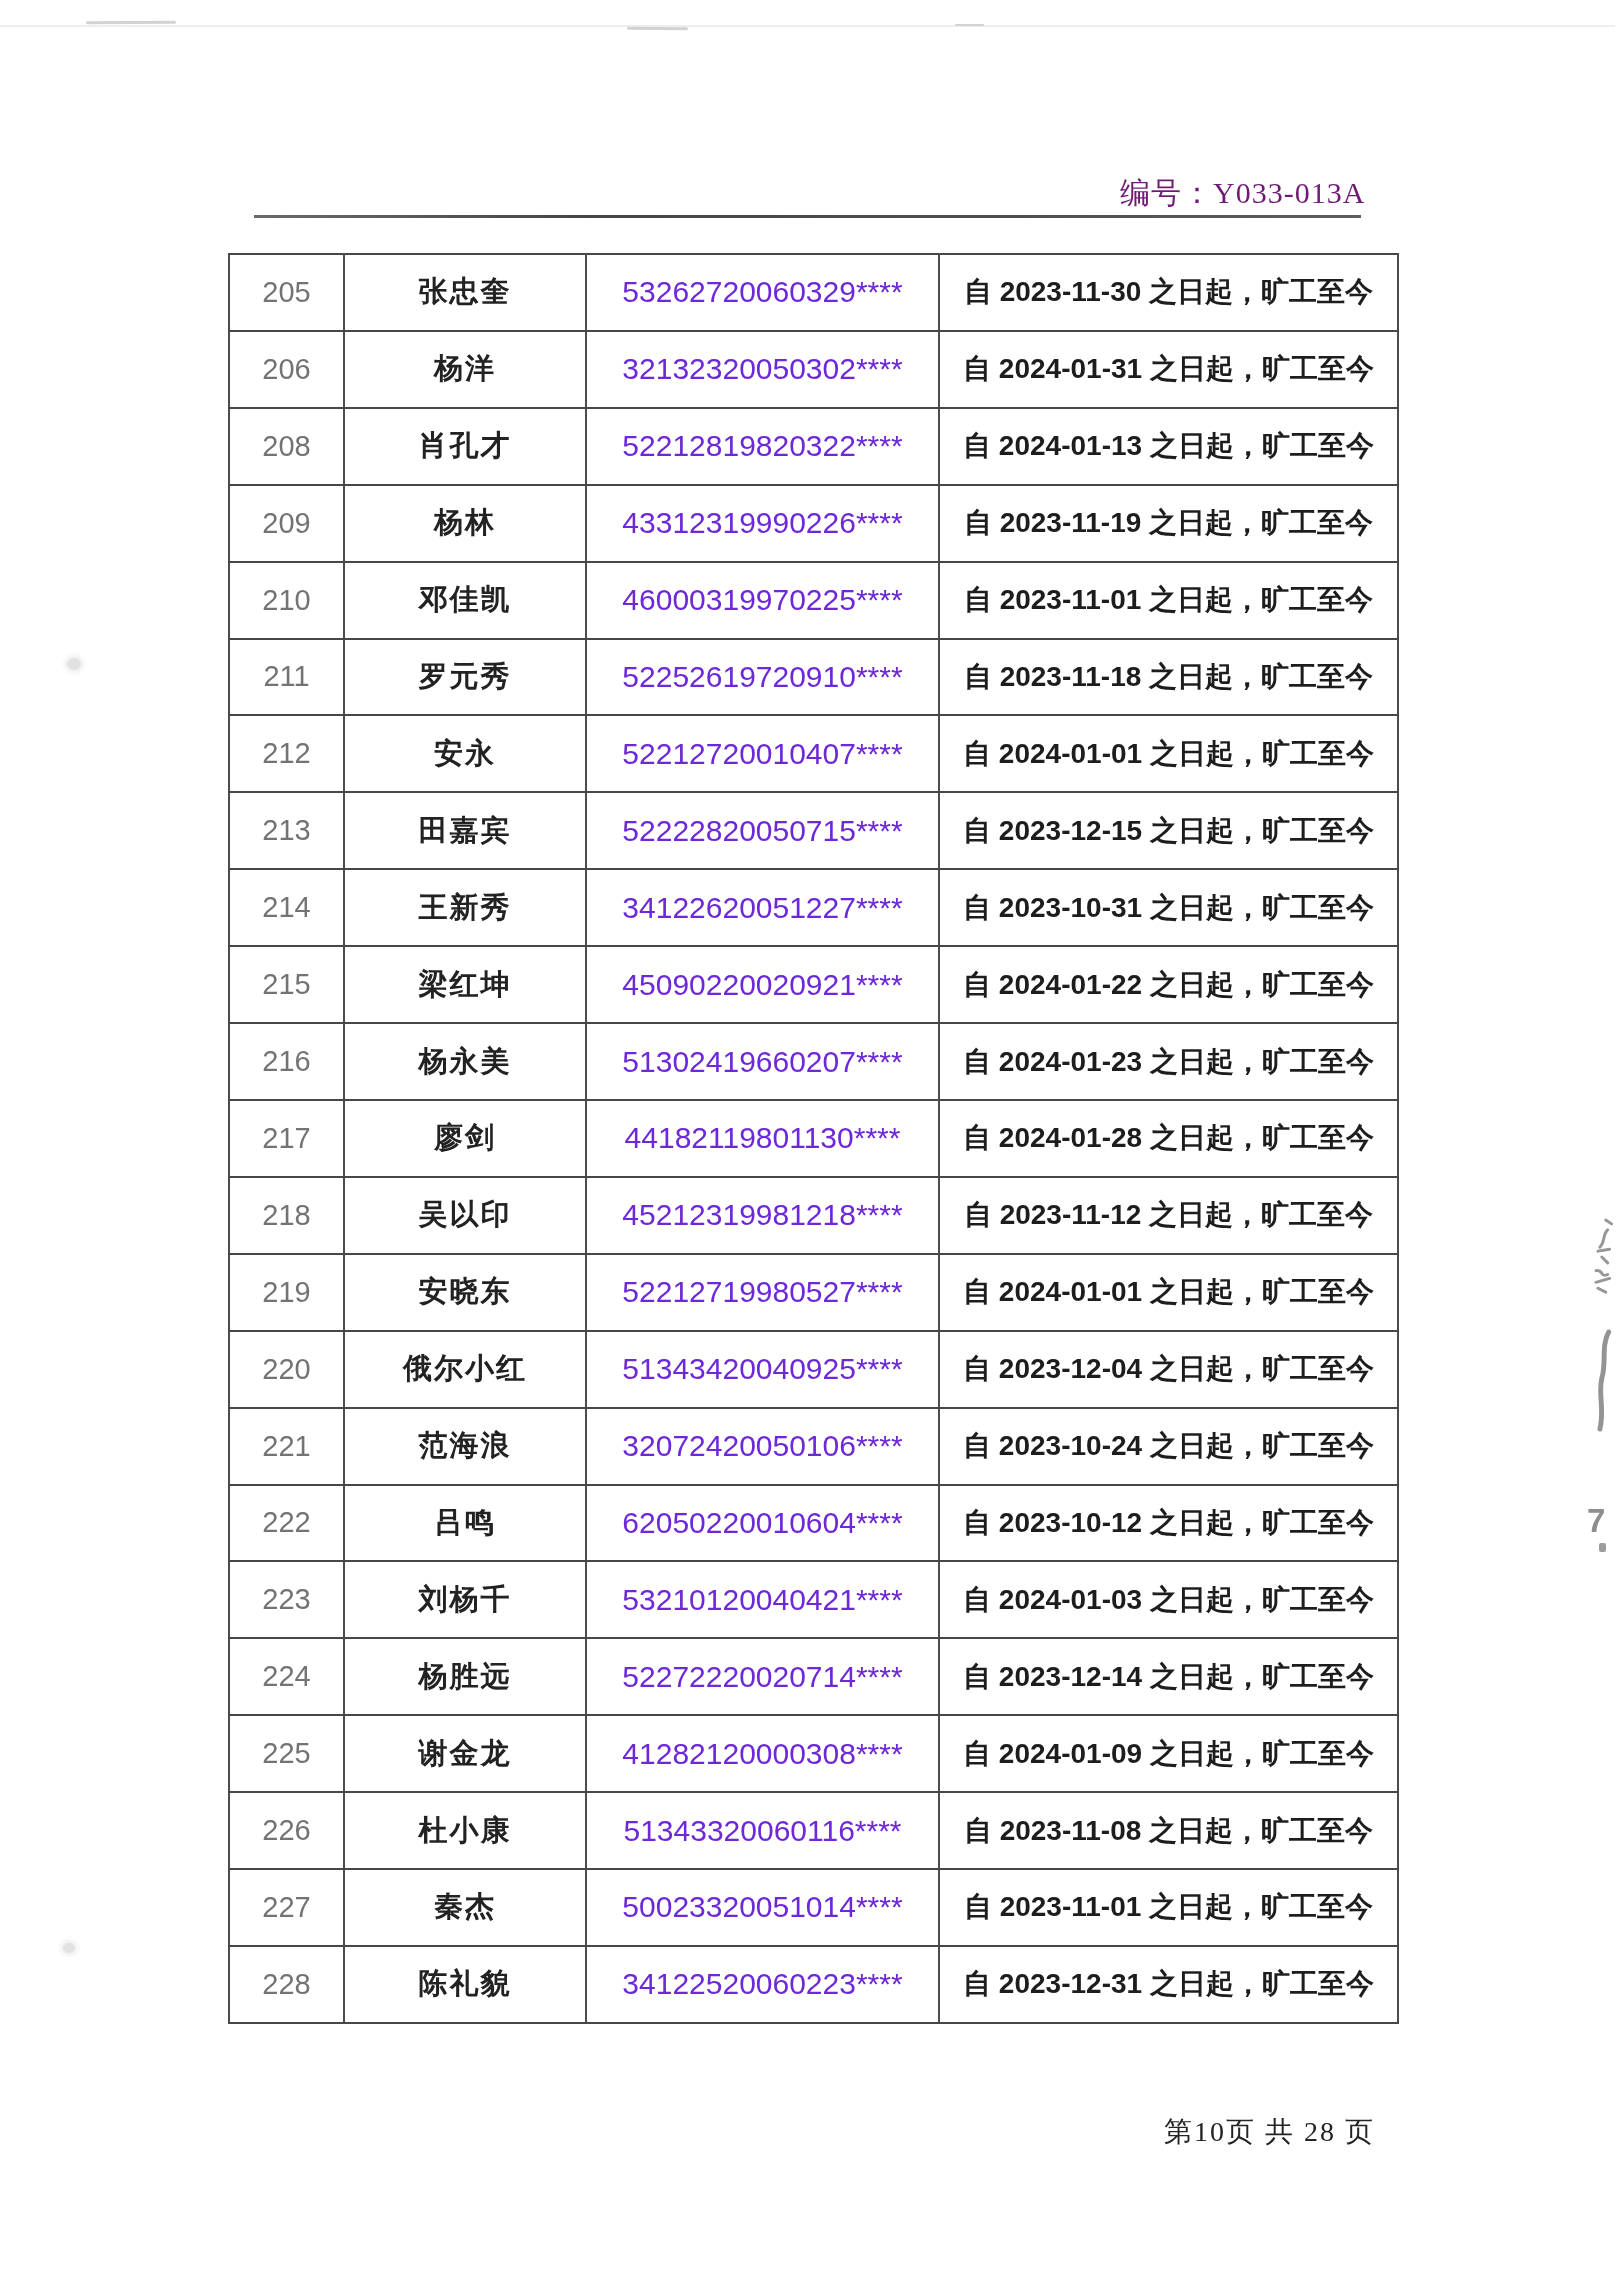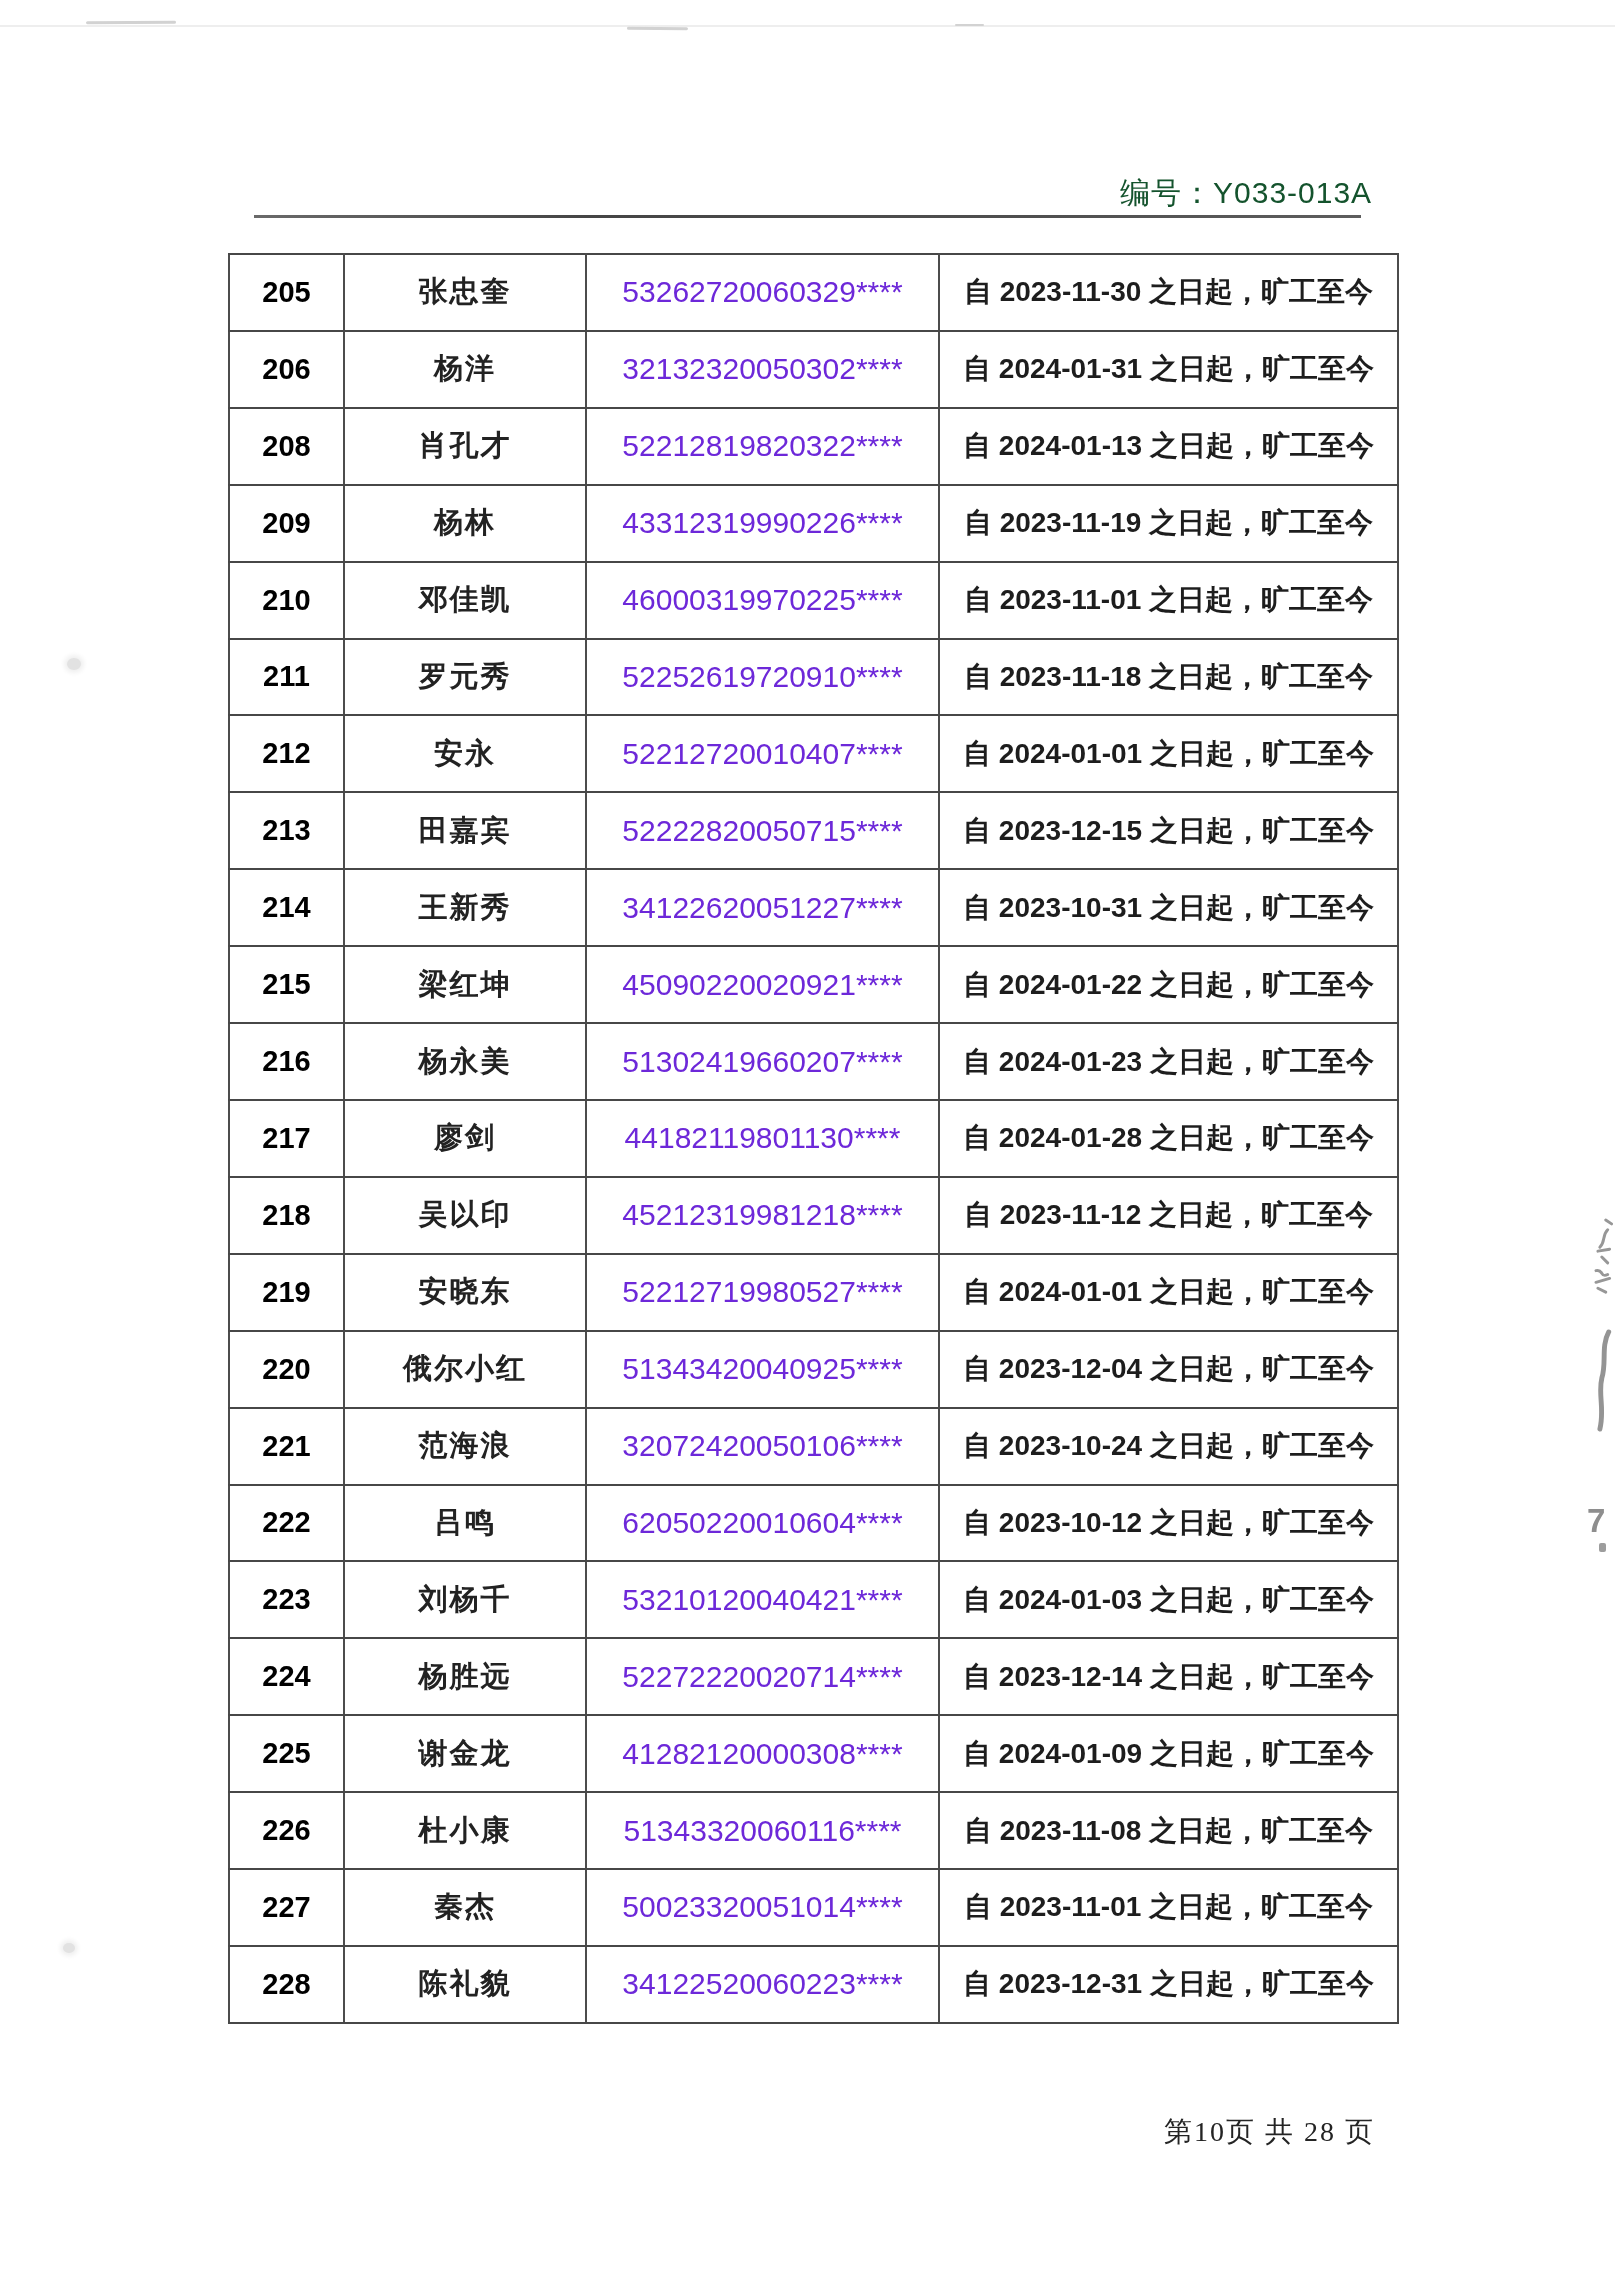--- a/index.html
+++ b/index.html
@@ -22,24 +22,24 @@
   }
   .streak-seg { position: absolute; height: 2.9px; background: #d2d2d2; border-radius: 2px; }
   .streak-seg.s1 { left: 86px;  top: 20.6px; width: 90px; transform: rotate(-0.3deg); }
   .streak-seg.s2 { left: 627px; top: 26.5px; width: 61px; transform: rotate(0.3deg); }
   .streak-seg.s3 { left: 955px; top: 23.5px; width: 29px; }
 
   
   .doc-number {
     position: absolute;
     left: 1120px; top: 173px;
-    font-family: Liberation Sans, sans-serif;
+    font-family: Liberation Serif, serif;
     font-size: 30px;
     letter-spacing: 1px;
-    color: #14532d;
+    color: #701a75;
     white-space: nowrap;
   }
   .header-rule {
     position: absolute;
     left: 254px; top: 215px;
     width: 1107px; height: 2.9px;
     background: linear-gradient(to right, #6a6a6a, #454545 30%, #4f4f4f 70%, #5d5d5d);
   }
 
   
@@ -55,21 +55,21 @@
     border-right: 2px solid #4c4c4c;
     border-top: 2.9px solid #474747;
     border-bottom: 2.9px solid #474747;
     vertical-align: middle;
     text-align: center;
     padding: 0;
     overflow: hidden;
   }
   table.roster { border: 2.9px solid #383838; }
   table.roster tr { height: 74px; }
-  td.c-no   { width: 113px; font-size: 29px; color: #000000; font-weight: bold; }
+  td.c-no   { width: 113px; font-size: 29px; color: #737373; }
   td.c-name { width: 240px; font-size: 29px; font-weight: 600; letter-spacing: 2px; color: #222; }
   td.c-id   { width: 351px; font-size: 30px; font-weight: normal; letter-spacing: 0px; color: #6d28d9; }
   td.c-status {
     width: 457px;
     font-size: 28px;
     font-weight: 600;
     text-align: left;
     padding-left: 28px;
     color: #1d1d1d;
     white-space: nowrap;

